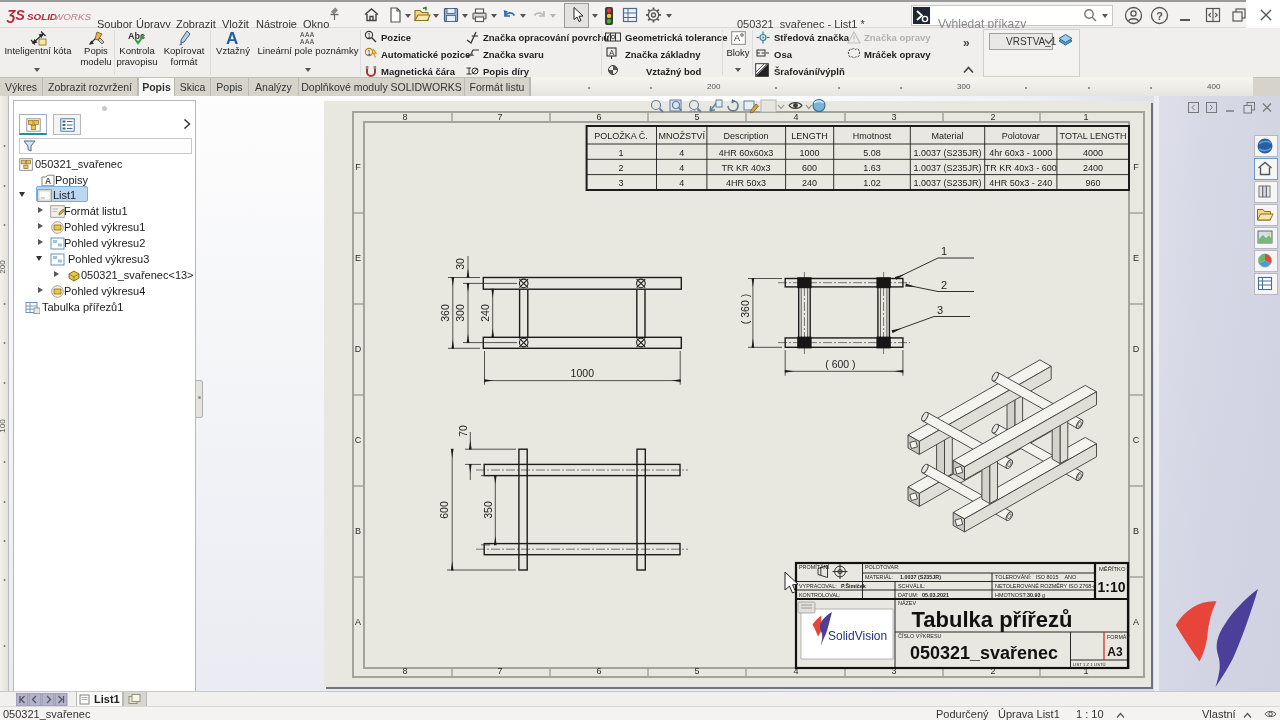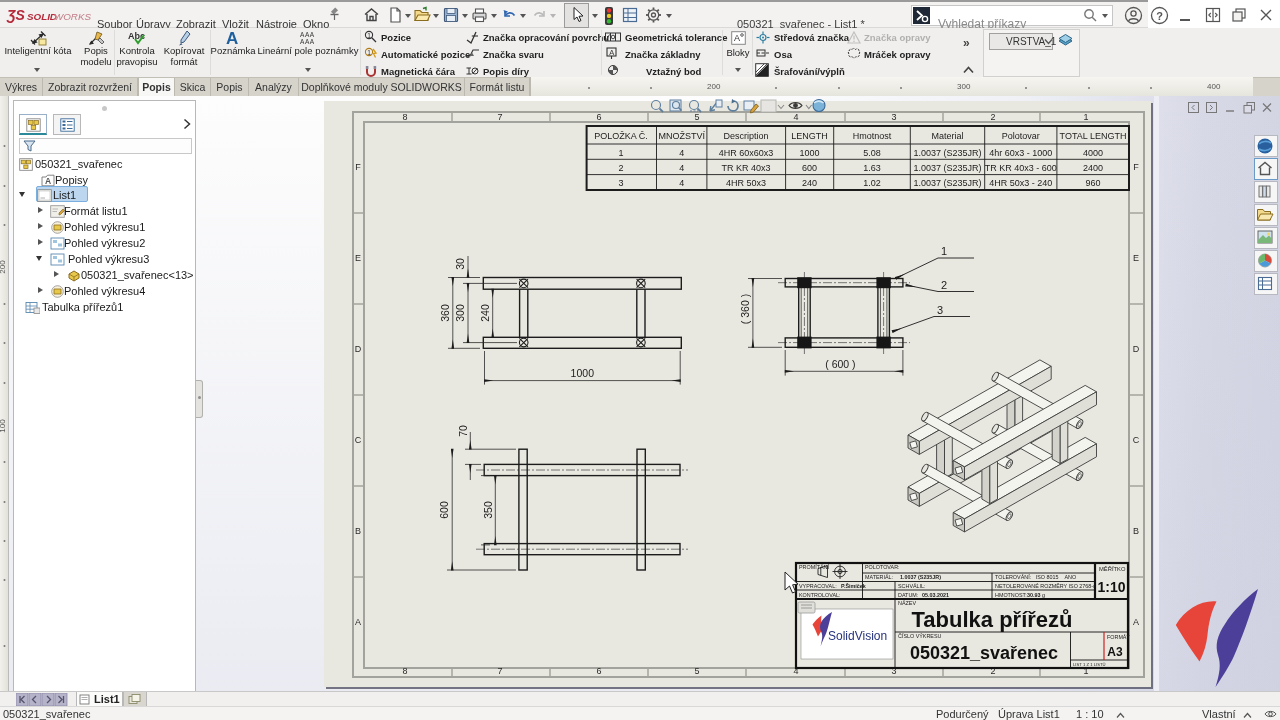--- a/index.html
+++ b/index.html
@@ -1,20 +1,20 @@
 <!DOCTYPE html>
 <html><head>
 <meta charset="utf-8">
 <style>
 * { margin:0; padding:0; box-sizing:border-box; }
 html,body { width:1280px; height:720px; overflow:hidden; font-family:"Liberation Sans",sans-serif; background:#fff; }
 #root { position:relative; width:1280px; height:720px; }
 .abs { position:absolute; }
 
-#titlebar { position:absolute; left:0; top:0; width:1148px; height:28px; background:#f3f2f1; border-bottom:1px solid #d9d9d9; border-top:2px solid #9a9a9a;text-align:right; }
+#titlebar { position:absolute; left:0; top:0; width:1246px; height:28px; background:#f3f2f1; border-bottom:1px solid #d9d9d9; border-top:2px solid #9a9a9a;text-align:right; }
 .menu { position:absolute; top:0; height:28px; line-height:28px; font-size:11px; color:#333;margin-top:8px; }
 .tbico { position:absolute; top:4px; }
 
 #cmdbar { position:absolute; left:0; top:28px; width:1280px; height:49px; background:#f0efee; }
 .vsep { position:absolute; top:2px; height:45px; width:1px; background:#dcdcda; }
 .bigbtn { position:absolute; top:0; text-align:center; font-size:9.5px; color:#222; white-space:nowrap; }
 .rowitem { position:absolute; font-size:9.5px; color:#222; white-space:nowrap;font-weight:bold; }
 .rowitem.gray { color:#b0b0ae; }
 .caret { display:inline-block; width:0; height:0; border-left:3px solid transparent; border-right:3px solid transparent; border-top:4px solid #555; }
 
@@ -219,21 +219,21 @@
   <svg class="abs" style="left:177px;top:2px" width="15" height="16" viewBox="0 0 15 16">
         <path d="M10 1 L13 4 L7 12 L4 13 L4 10 Z" fill="#b8cfe8" stroke="#3d5a7a" stroke-width="1"></path>
         <path d="M4 13 l-2 2.5 3.5 -1 Z" fill="#3d5a7a"></path>
       </svg>
   <div class="bigbtn" style="left:152px;top:17px;width:64px">Kopírovat<br>formát</div>
   <div class="vsep" style="left:210px"></div>
 
   <svg class="abs" style="left:224px;top:1px" width="18" height="17" viewBox="0 0 18 17">
         <text x="2" y="15" font-size="17" font-weight="bold" fill="#1e5f9e" font-family="Liberation Serif,serif">A</text>
       </svg>
-  <div class="bigbtn" style="left:206px;top:17px;width:54px">Poznámka</div>
+  <div class="bigbtn" style="left:206px;top:17px;width:54px">Vztažný</div>
 
   <svg class="abs" style="left:300px;top:2px" width="18" height="15" viewBox="0 0 18 15">
         <text x="0" y="6.5" font-size="6.5" fill="#333" letter-spacing="0.6">AAA</text>
         <text x="0" y="13.5" font-size="6.5" fill="#333" letter-spacing="0.6">AAA</text>
       </svg>
   <div class="bigbtn" style="left:256px;top:17px;width:104px;">Lineární pole poznámky</div>
   <span class="caret abs" style="left:305px;top:40px"></span>
   <div class="vsep" style="left:360px"></div>
 
   <svg class="abs" style="left:364px;top:2px" width="14" height="13" viewBox="0 0 14 13">

